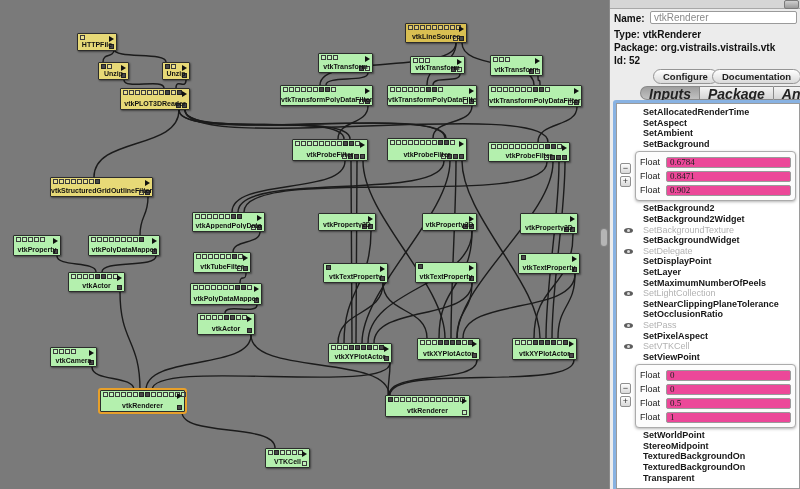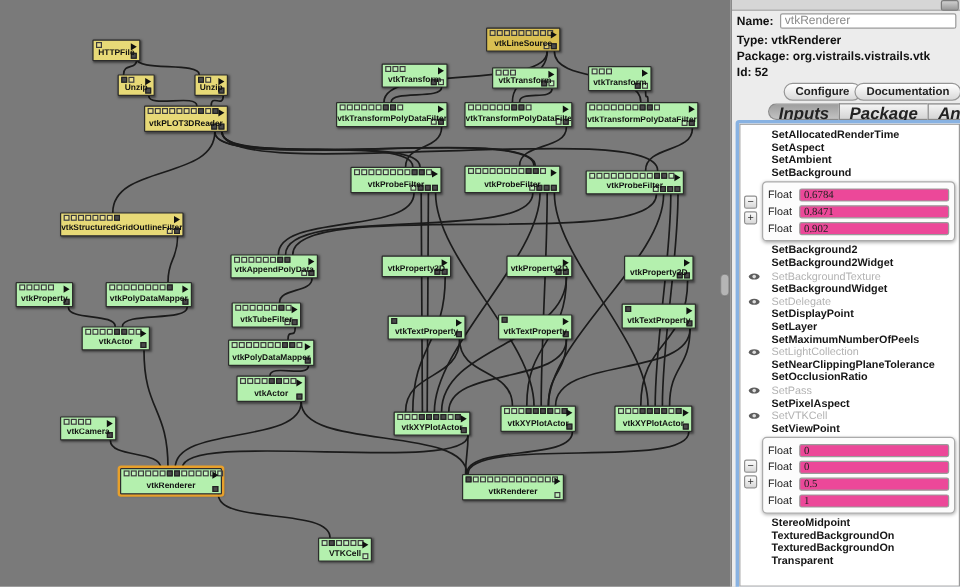--- a/index.html
+++ b/index.html
@@ -641,19 +641,20 @@
           </div>
           <div class="prow">
             <span class="ptype">Float</span>
             <input type="text" value="0.5" style="">
           </div>
           <div class="prow">
             <span class="ptype">Float</span>
             <input type="text" value="1" style="">
           </div>
         </div>
+        <div class="lrow">SetWorldPoint</div>
         <div class="lrow">StereoMidpoint</div>
         <div class="lrow">TexturedBackgroundOn</div>
         <div class="lrow">TexturedBackgroundOn</div>
         <div class="lrow">Transparent</div>
       </div>
   </div>
 </div>
 
 </body></html>

